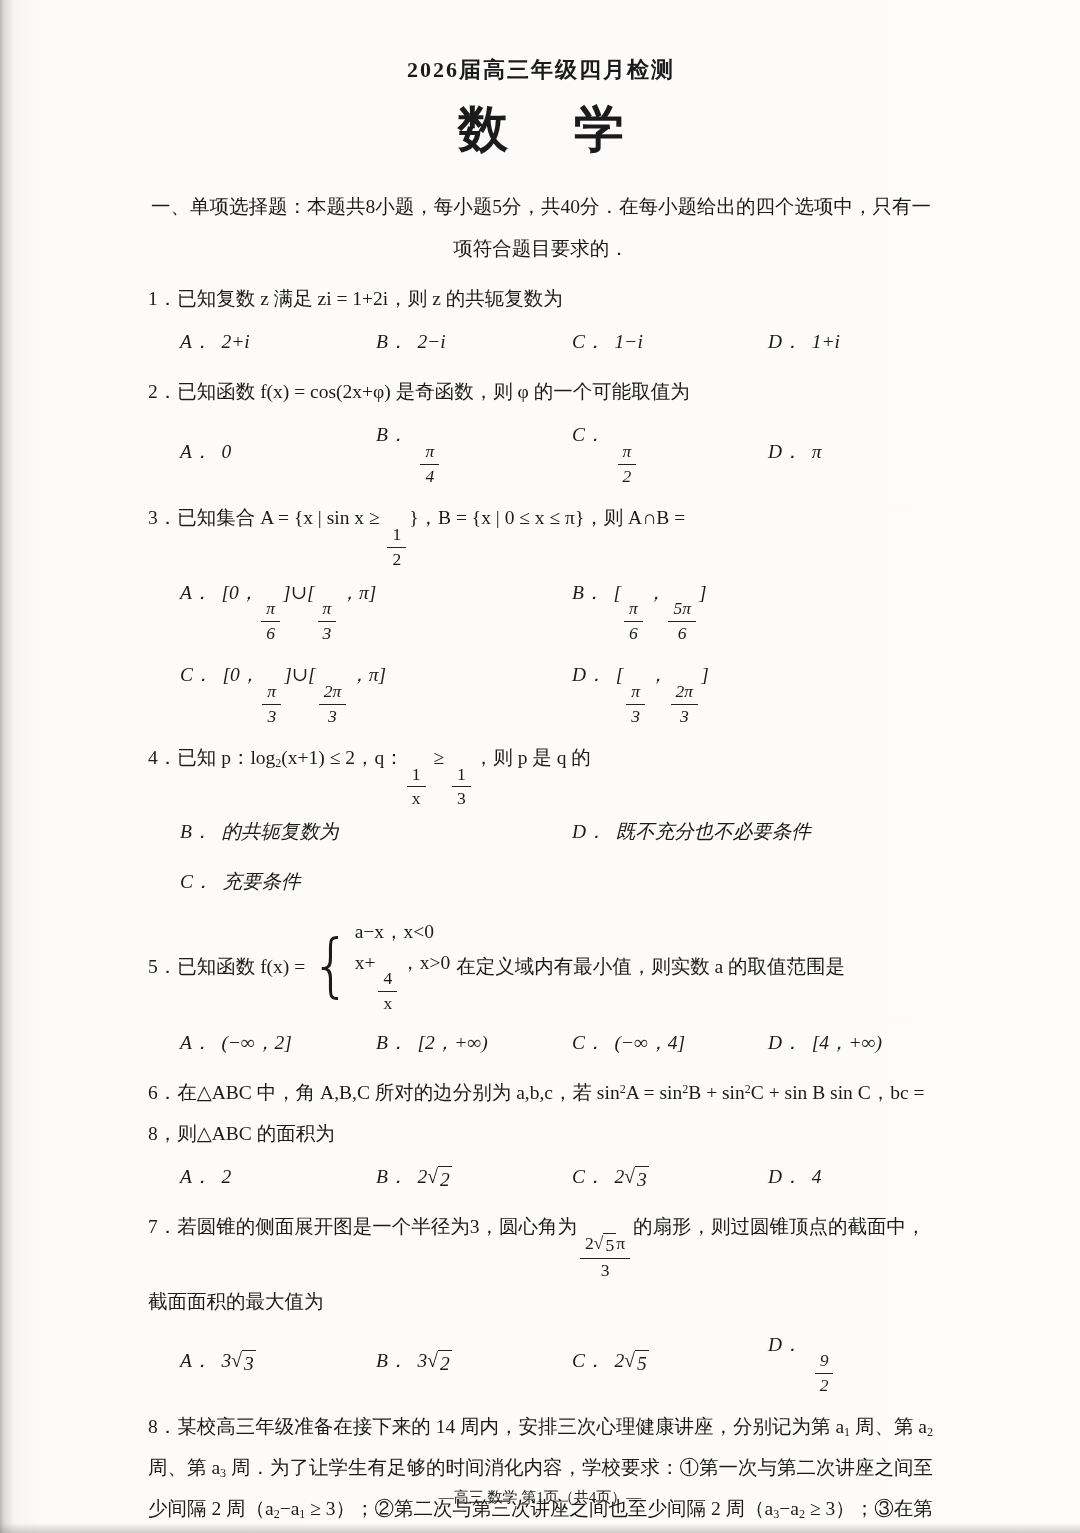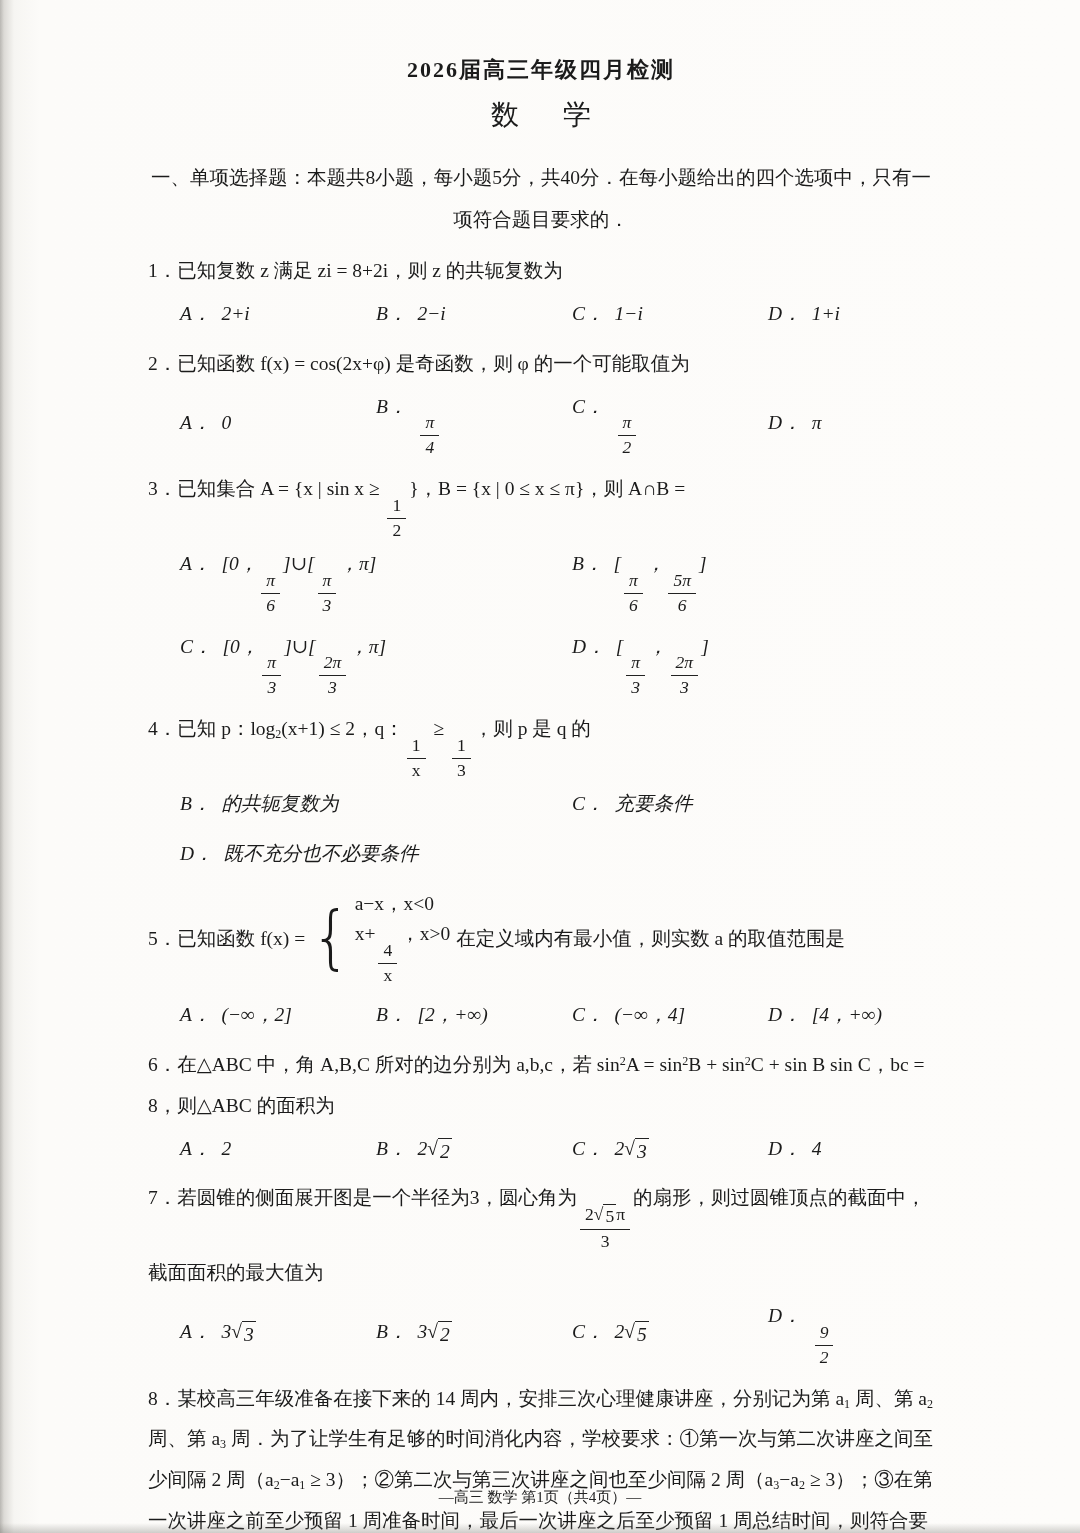--- a/index.html
+++ b/index.html
@@ -22,21 +22,21 @@
     pointer-events:none;
   }
   .content{
     position:absolute; left:148px; right:146px; top:56px;
     font-size:19.5px; line-height:2.05;
   }
   .title{
     text-align:center; font-size:22px; font-weight:700; letter-spacing:2px; line-height:1.3;
   }
   .subject{
-    text-align:center; font-size:28px; font-weight:400; letter-spacing:8px; line-height:1.3;
+    text-align:center; font-size:50px; font-weight:700; letter-spacing:8px; line-height:1.3;
     margin-top:12px; text-indent:8px;
   }
   .section-heading{ margin-top:24px; line-height:2.15;text-align:center; }
   .q{ margin-top:10px; }
   .stem{ line-height:2.1; }
   .stem-flex{ display:flex; align-items:center; flex-wrap:wrap; line-height:1.4; padding:6px 0; }
   .qnum{ white-space:nowrap; }
   .opts{ display:grid; margin-left:32px; margin-top:2px;font-style:italic; }
   .cols4{ grid-template-columns:26% 26% 26% 22%; align-items:center; }
   .cols2{ grid-template-columns:52% 48%; row-gap:10px; align-items:center; }
@@ -70,21 +70,21 @@
 
 <div class="page">
   <div class="content">
 
     <div class="title">2026届高三年级四月检测</div>
     <div class="subject">数　学</div>
 
     <div class="section-heading">一、单项选择题：本题共8小题，每小题5分，共40分．在每小题给出的四个选项中，只有一项符合题目要求的．</div>
 
     <div class="q">
-      <p class="stem"><span class="qnum">1．</span><span>已知复数 z 满足 zi = 8+2i，则 z 的共轭复数为</span></p>
+      <p class="stem"><span class="qnum">1．</span><span>已知复数 z 满足 zi = 1+2i，则 z 的共轭复数为</span></p>
       <div class="opts cols4">
         <span class="opt"><span class="ol">A．</span><span>2+i</span></span>
         <span class="opt"><span class="ol">B．</span><span>2−i</span></span>
         <span class="opt"><span class="ol">C．</span><span>1−i</span></span>
         <span class="opt"><span class="ol">D．</span><span>1+i</span></span>
       </div>
     </div>
 
     <div class="q">
       <p class="stem"><span class="qnum">2．</span><span>已知函数 f(x) = cos(2x+φ) 是奇函数，则 φ 的一个可能取值为</span></p>
@@ -142,22 +142,22 @@
     <div class="q">
       <p class="stem"><span class="qnum">4．</span><span>已知 p：log<sub>2</sub>(x+1) ≤ 2，q：<span class="frac">
               <span class="fn">1</span>
               <span class="fd">x</span>
             </span> ≥ <span class="frac">
               <span class="fn">1</span>
               <span class="fd">3</span>
             </span>，则 p 是 q 的</span></p>
       <div class="opts cols2">
         <span class="opt"><span class="ol">B．</span><span>的共轭复数为</span></span>
+        <span class="opt"><span class="ol">D．</span><span>既不充分也不必要条件</span></span>
         <span class="opt"><span class="ol">C．</span><span>充要条件</span></span>
-        <span class="opt"><span class="ol">D．</span><span>既不充分也不必要条件</span></span>
       </div>
     </div>
 
     <div class="q">
       <p class="stem stem-flex">
         <span class="qnum">5．</span>
           <span>已知函数 f(x) =</span>
           <span class="cases">
             <span class="cbrace">{</span>
             <span class="crows">

